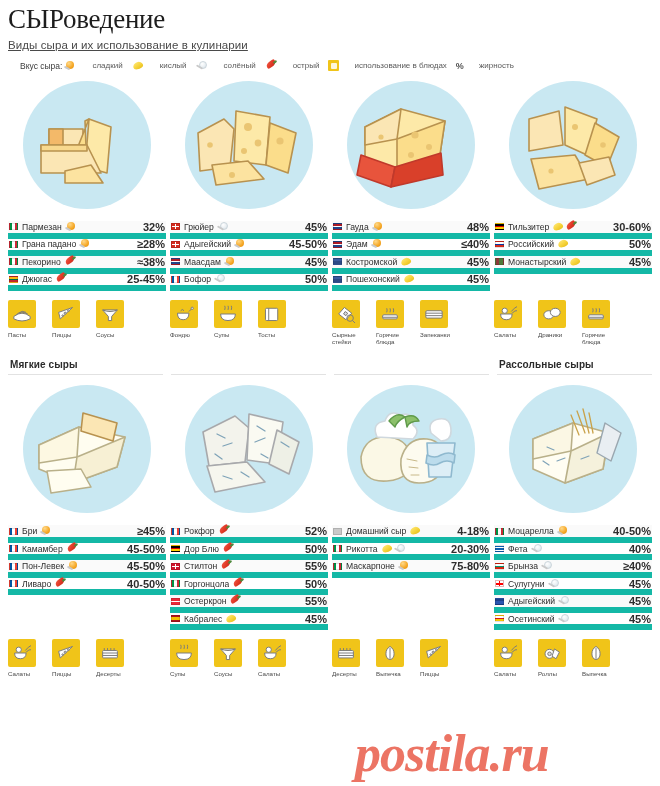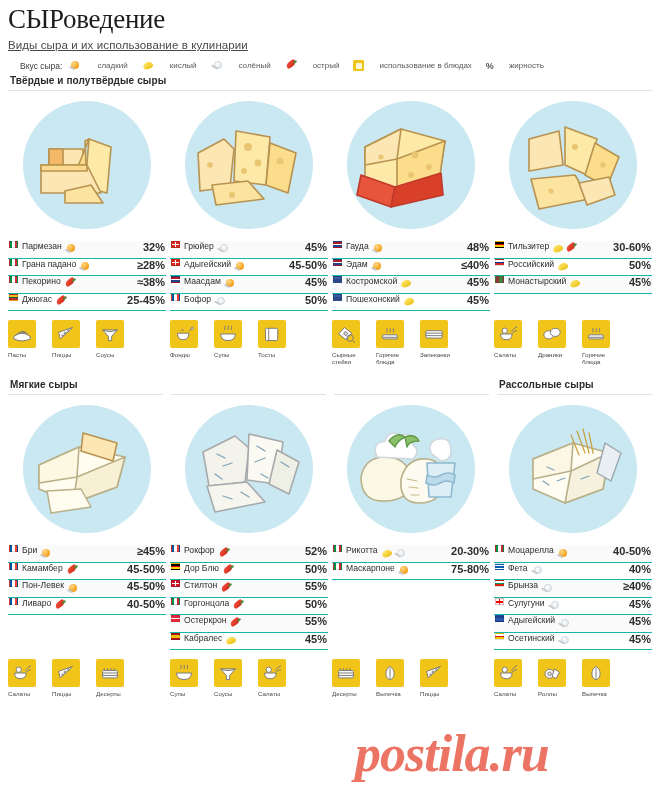--- a/index.html
+++ b/index.html
@@ -16,21 +16,21 @@
   .title {
     font-family: "Liberation Serif", "DejaVu Serif", serif;
     font-size: 27px; font-weight: 400; color: #1d1d1d;
     letter-spacing: -0.3px; line-height: 1;
     padding-top: 6px;
   }
   .subtitle {
     font-size: 11.5px; color: #4a4a4a; margin-top: 6px; letter-spacing: .1px; text-decoration: underline;
   }
   .legend {
-    display: flex; align-items: center; gap: 5px;
+    display: flex; align-items: center; 
     margin-top: 9px; font-size: 8px; color: #5a5a5a; padding-left: 12px;
   }
   .legend .lg-label { font-size: 8.5px; color: #3d3d3d; margin-right: 2px; }
   .legend .lg-item { display: flex; align-items: center; gap: 3px; margin-right: 9px; }
   .legend .lg-item span.txt { white-space: nowrap; margin-left: 12px; }
 
   
   .taste { display: inline-block; width: 13px; height: 10px; position: relative; flex: 0 0 auto; }
   .taste.sweet::before {
     content: ""; position: absolute; left: 2px; top: 0px;
@@ -101,23 +101,23 @@
     width: 128px; height: 128px; border-radius: 50%;
     background: #c9e8f2;
     display: flex; align-items: center; justify-content: center;
     position: relative;
   }
   .circle svg { display: block; }
 
   
   .clist { margin-top: 2px; }
   .crow {
-    display: flex; 
+    display: flex; align-items: center;
     height: 17.5px;
-    border-bottom: 1px solid #14b8a6;
+    border-bottom: 6px solid #14b8a6;
     font-size: 8.6px; color: #2d2d2d;
     padding: 0 1px;
   }
   .crow:nth-child(odd) { background: #fafafa; }
   .crow .flag {
     width: 9px; height: 7px; flex: 0 0 auto; margin-right: 4px;
     border: .5px solid rgba(0,0,0,.12);
   }
   .crow .cname { white-space: nowrap; overflow: hidden; text-overflow: ellipsis; }
   .crow .tastes { display: flex; align-items: center; margin-left: 3px; flex: 0 0 auto; }
@@ -213,21 +213,20 @@
         <i class="use-swatch"></i>
         <span class="txt">использование в блюдах</span>
       </span>
       <span class="lg-item">
         <span class="pct-mark">%</span>
         <span class="txt">жирность</span>
       </span>
     </div>
   </div>
 
-  <div class="sec-head">Твёрдые и полутвёрдые сыры</div>
   <div class="cols" id="hard-cols">
     <div class="col">
       <div class="illus">
         <div class="circle">
     <svg width="112" height="104" viewBox="0 0 112 104">
       <g stroke="#b8924f" stroke-width="1.6" stroke-linejoin="round">
         <path d="M18 36 h34 v20 h-34 z" fill="#fbe6b4"></path>
         <path d="M18 36 h14 v20 h-14 z" fill="#f3b969"></path>
         <path d="M58 26 l22 8 l-4 46 l-22 -6 z" fill="#fde9a8"></path>
         <path d="M58 26 l-12 30 l10 24 l-2 -52 z" fill="#fbdd8b"></path>
@@ -736,20 +735,28 @@
         <path d="M50 18 q10 -4 14 4 q-10 0 -12 6 z"></path>
       </g>
       <g stroke="#c8b98a" stroke-width="1" fill="none" stroke-linecap="round">
         <path d="M52 60 l10 2 M54 68 l9 1 M56 76 l8 0"></path>
       </g>
     </svg>
           </div>
       </div>
       <div class="clist">
     <div class="crow">
+      <span class="flag f-gray"></span>
+      <span class="cname">Домашний сыр</span>
+      <span class="tastes">
+              <i class="taste sour"></i>
+            </span>
+      <span class="fat">4-18%</span>
+    </div>
+    <div class="crow">
       <span class="flag f-it"></span>
       <span class="cname">Рикотта</span>
       <span class="tastes">
               <i class="taste sour"></i>
               <i class="taste salty"></i>
             </span>
       <span class="fat">20-30%</span>
     </div>
     <div class="crow">
       <span class="flag f-it"></span>

